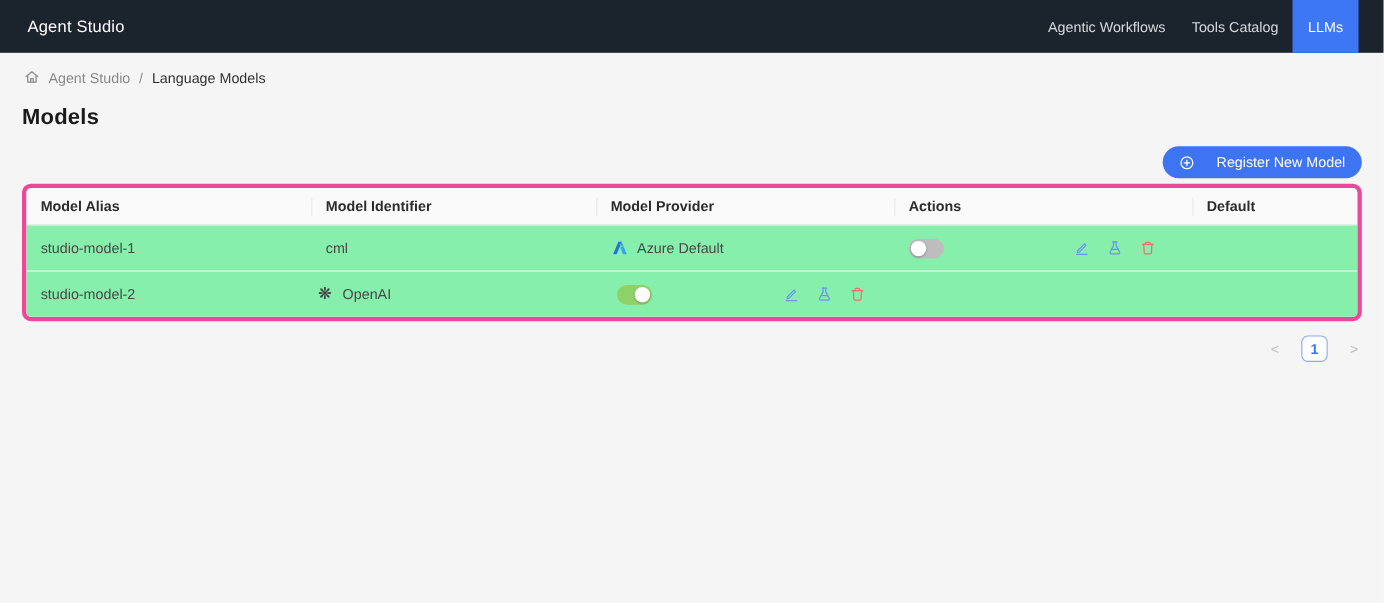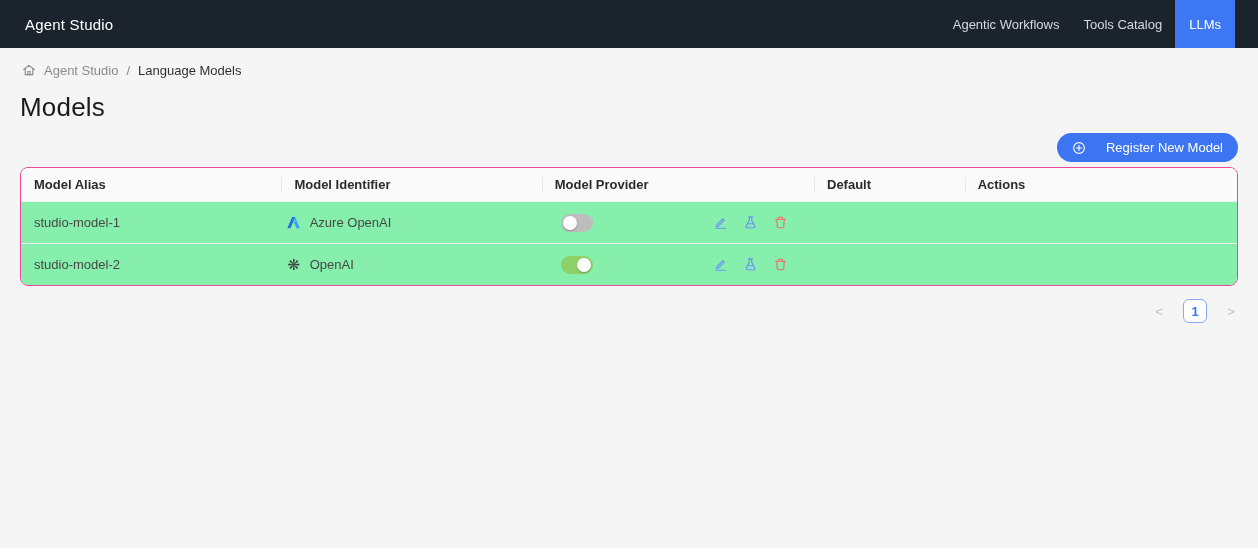--- a/index.html
+++ b/index.html
@@ -17,32 +17,32 @@
   .topnav-item.active { background:#3d77f3; color:#ffffff; padding:0 14px; margin-left:1px; margin-right:23px; }
 
   
   .breadcrumb { margin:14px 0 0 22px; display:flex; align-items:center; gap:8px;
     font-size:13px; color:rgba(0,0,0,.45); height:16px; }
   .breadcrumb .crumb-link { color:rgba(0,0,0,.45); cursor:pointer; }
   .breadcrumb .crumb-current { color:rgba(0,0,0,.82); }
   .breadcrumb svg { display:block; }
 
   
-  .page-title { margin:15px 0 0 20px; font-size:26px; line-height:28px;
-    font-weight:400; color:#1a1a1a; letter-spacing:.2px; }
+  .page-title { margin:15px 0 0 20px; font-size:20px; line-height:28px;
+    font-weight:700; color:#1a1a1a; letter-spacing:.2px; }
 
   
   .toolbar { margin:12px 20px 0 20px; display:flex; align-items:center; height:29px; }
   .page-desc { font-size:13px; color:#3d3d3d; }
   .register-btn { margin-left:auto; height:29px; background:#3c74f1; border:none;
     border-radius:15px; color:#fff; font-size:13px; font-family:inherit; font-weight:500;
     display:flex; align-items:center; gap:20px; padding:0 15px; cursor:pointer; }
 
   
-  .table-card { margin:5px 20px 0 20px; background:#ffffff; border:1px solid #ec4899;
+  .table-card { margin:5px 20px 0 20px; background:#ffffff; border:4px solid #ec4899;
     border-radius:8px; overflow:hidden;text-align:right; }
   .tr { display:flex; align-items:center; }
   .thead { background:#fafafa; height:33px; }
   .th { font-size:13px; font-weight:700; color:#2b2b2b; padding-left:13px;
     position:relative; height:100%; display:flex; align-items:center; }
   .th + .th::before { content:""; position:absolute; left:0; top:50%; transform:translateY(-50%);
     width:1px; height:16px; background:#e8e8e8; }
   .tbody-row { height:42px; border-top:1px solid #f0f0f0; background:#86efac; }
   .td { font-size:13px; color:#474747; padding-left:13px; display:flex; align-items:center; gap:8px; }
   .col-alias { width:20.7%; } .col-id { width:21.6%;margin-left:11px; } .col-provider { width:22.6%; }
@@ -111,34 +111,35 @@
       </span>
       <span>Register New Model</span>
     </button>
   </div>
 
   <div class="table-card">
     <div class="tr thead">
       <div class="th col-alias">Model Alias</div>
       <div class="th col-id">Model Identifier</div>
       <div class="th col-provider">Model Provider</div>
+      <div class="th col-actions">Actions</div>
       <div class="th col-default">Default</div>
-      <div class="th col-actions">Actions</div>
     </div>
 
     <div class="tr tbody-row">
       <div class="td col-alias">studio-model-1</div>
+      <div class="td col-id">cml</div>
       <div class="td col-provider">
         <span class="provider-glyph">
           <svg width="15" height="15" viewBox="0 0 24 24">
             <path fill="#2a6fdb" d="M9.8 3 2.2 21h5.1L15 3z"></path>
             <path fill="#35a1f3" d="M14.6 3 22 21h-5.3l-4.2-10.4 4.4-1.1-6.2-2z"></path>
           </svg>
         </span>
-        <span>Azure OpenAI</span>
+        <span>Azure Default</span>
       </div>
       <div class="td col-default">
         <div class="switch off">
             <div class="knob"></div>
           </div>
       </div>
       <div class="td col-actions actions">
         <span class="action-icon">
           <svg width="15" height="15" viewBox="0 0 20 20" fill="none" stroke="#6b93f5" stroke-width="1.5" stroke-linecap="round" stroke-linejoin="round">
             <path d="M5 13.2 13.2 5l1.8 1.8L6.8 15 4.6 15.4z"></path>

